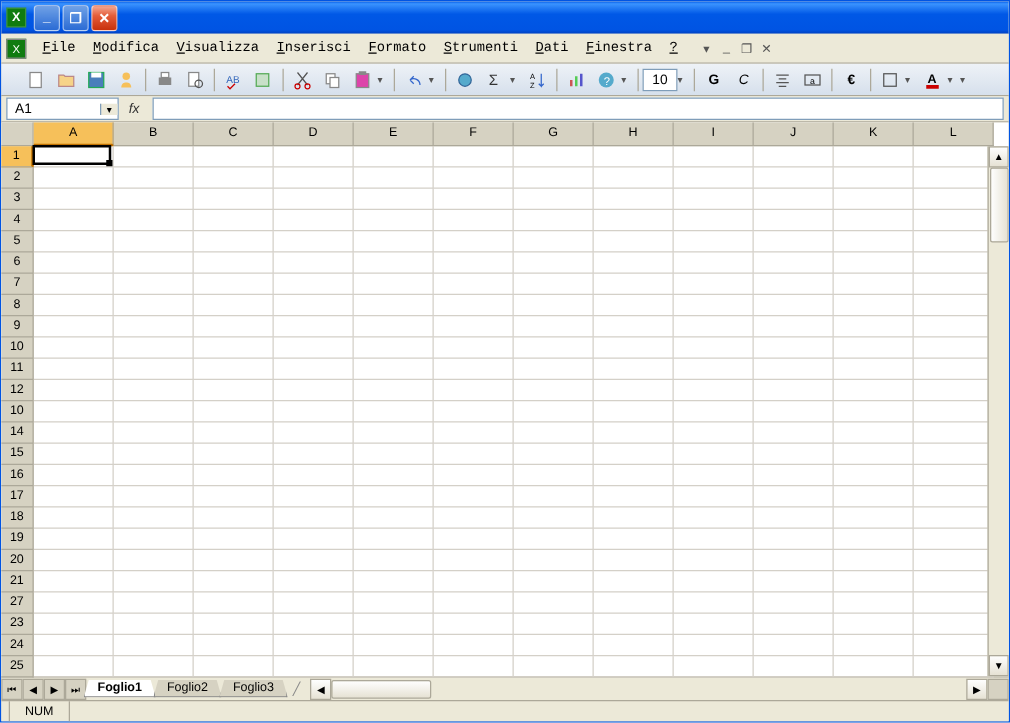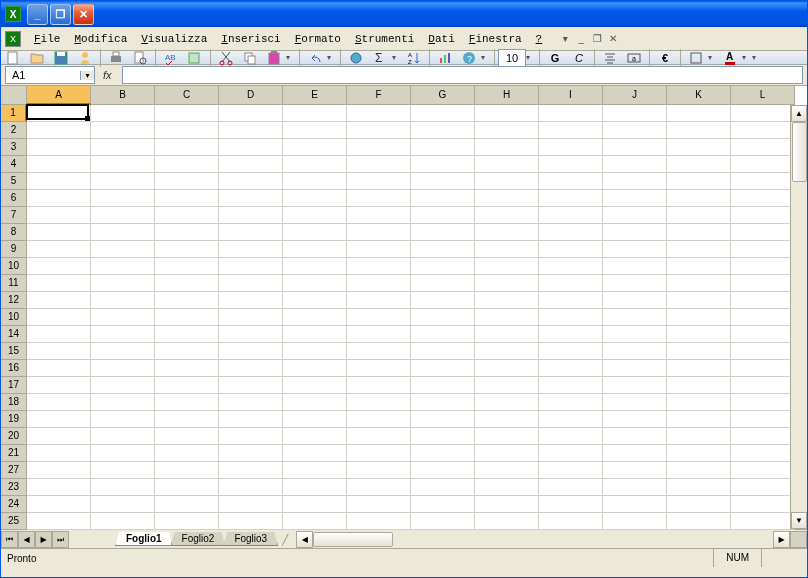--- a/index.html
+++ b/index.html
@@ -11,21 +11,21 @@
 .win-btn.min { background: linear-gradient(#6fa1e6, #2b6bd4); color: white; }
 .win-btn.max { background: linear-gradient(#6fa1e6, #2b6bd4); color: white; }
 .win-btn.close { background: linear-gradient(#f5a78f, #e45d3a 40%, #c8310c); color: white; }
 .menubar { height: 24px; background: #ece9d8; display: flex; align-items: center; padding: 0 4px; border-bottom: 1px solid #aca899; }
 .menubar-icon { width: 16px; height: 16px; background: #107c10; margin-right: 6px; font-size: 9px; color: white; display: flex; align-items: center; justify-content: center; border: 1px solid #888; }
 .menu-item { padding: 2px 7px; cursor: pointer; font-family: Liberation Mono, monospace; }
 .menu-u { text-decoration: underline; }
 .help-box { margin-left: auto; width: 130px; height: 17px; border: 1px solid #7f9db9; background: white; font-size: 10px; color: #aca899; padding: 1px 3px; }
 .doc-controls { display: flex; margin-left: 8px; }
 .doc-btn { width: 14px; height: 13px; margin: 0 1px; font-size: 10px; cursor: pointer; color: #555; display: flex; align-items: center; justify-content: center; }
-.toolbar { height: 14px; background: linear-gradient(#eef2f7, #d6e0ec); display: flex; align-items: center; padding: 0 0; border-bottom: 1px solid #aca899; }
+.toolbar { height: 26px; background: linear-gradient(#eef2f7, #d6e0ec); display: flex; align-items: center; padding: 0 16px; border-bottom: 1px solid #aca899; }
 .tb-btn { width: 22px; height: 22px; display: flex; align-items: center; justify-content: center; cursor: pointer; margin: 0 1px; border-radius: 2px; }
 .tb-sep { width: 1px; height: 18px; background: #aca899; margin: 0 3px; }
 .tb-input { width: 28px; height: 18px; border: 1px solid #7f9db9; background: white; font-size: 11px; text-align: center; }
 .tb-dd { width: 10px; font-size: 8px; color: #555; cursor: pointer; }
 .formulabar { height: 21px; background: #ece9d8; display: flex; align-items: center; padding: 2px 4px; border-bottom: 1px solid #aca899; }
 .namebox { width: 90px; height: 18px; border: 1px solid #7f9db9; background: white; display: flex; align-items: center; }
 .namebox-text { flex: 1; padding: 0 6px; font-size: 11px; }
 .namebox-dd { width: 14px; border-left: 1px solid #7f9db9; text-align: center; font-size: 8px; cursor: pointer; background: #ece9d8; }
 .fx-label { margin: 0 8px; font-style: italic; font-size: 11px; color: #333; cursor: pointer; }
 .formula-input { flex: 1; height: 18px; border: 1px solid #7f9db9; background: white; margin-left: 2px; }
@@ -654,32 +654,31 @@
   </div>
 </div>
 
 <div class="tabs-row">
   <div class="tab-nav">
     <div class="tab-nav-btn">⏮</div>
     <div class="tab-nav-btn">◀</div>
     <div class="tab-nav-btn">▶</div>
     <div class="tab-nav-btn">⏭</div>
   </div>
-  <div id="sheet-tabs" style="display:flex;margin-left:48px;">
+  <div id="sheet-tabs" style="display:flex;">
       <div class="sheet-tab active">Foglio1</div>
       <div class="sheet-tab">Foglio2</div>
       <div class="sheet-tab">Foglio3</div>
     </div>
   <div style="color:#888;font-size:10px;margin-left:4px">╱</div>
   <div class="hscroll">
     <div class="scroll-btn-h">◀</div>
     <div class="scroll-thumb-h"></div>
     <div style="flex:1"></div>
     <div class="scroll-btn-h">▶</div>
   </div>
   <div style="width:17px;height:17px;background:#d6d2c2;border:1px solid #aca899"></div>
 </div>
 
 <div class="statusbar">
-  <div class="status-left">Pronto</div>
   <div class="status-cell">NUM</div>
   <div class="status-cell" style="width:40px"></div>
 </div>
 
 </body></html>

